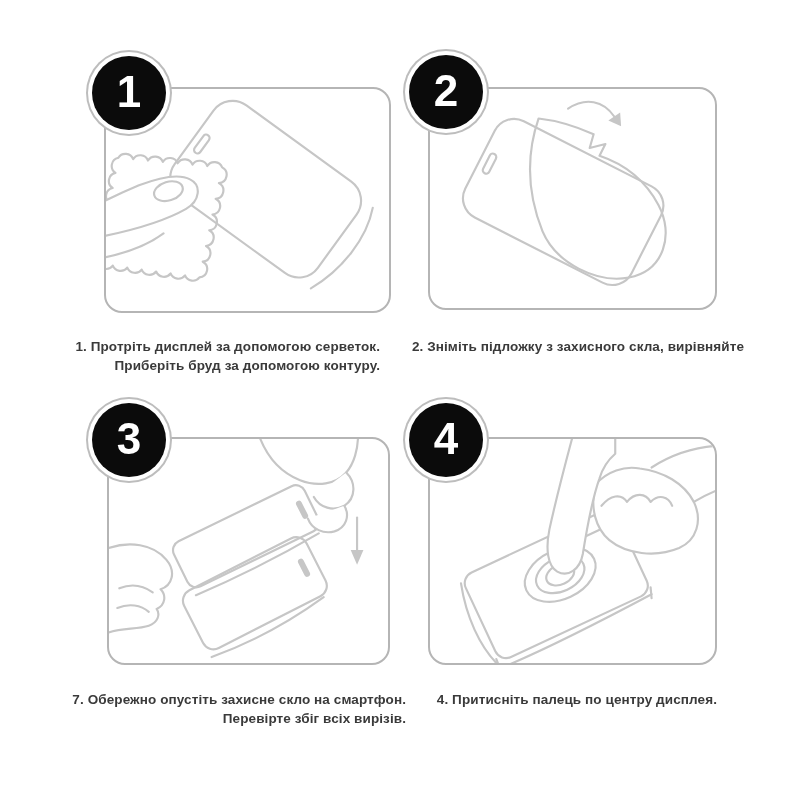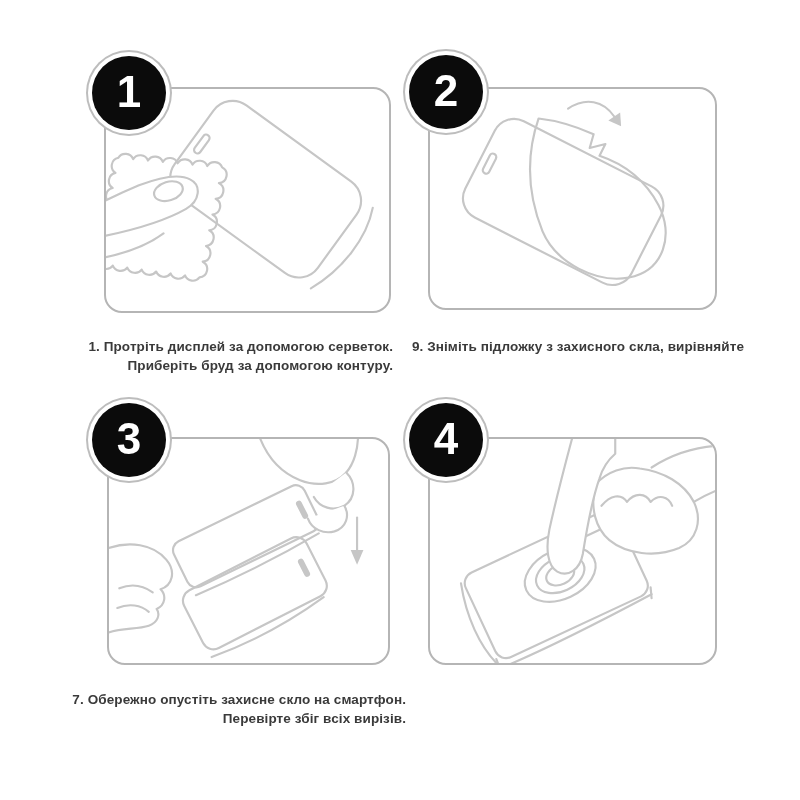--- a/index.html
+++ b/index.html
@@ -26,21 +26,21 @@
   .badge span{transform:translateY(-1px);}
   .b1{left:92px;top:56px;}
   .b2{left:409px;top:55px;}
   .b3{left:92px;top:403px;}
   .b4{left:409px;top:403px;}
   .caption{
     position:absolute;margin:0;text-align:right;
     font-size:13.5px;line-height:18.5px;font-weight:600;color:#3a3a3a;
     letter-spacing:0.1px;
   }
-  .c1{top:338px;right:407px;width:370px;}
+  .c1{top:338px;right:420px;width:370px;}
   .c2{top:338px;right:56px;width:370px;}
   .c3{top:691px;right:394px;width:370px;}
   .c4{top:691px;right:83px;width:370px;}
   .art{stroke:#c6c6c6;stroke-width:2.2;fill:none;stroke-linecap:round;stroke-linejoin:round;}
 </style>
 </head>
 <body>
 
 <div class="poster">
 
@@ -80,21 +80,21 @@
           <path d="M 110 30 C 98 65 98 105 114 145 C 128 178 170 198 202 192 C 238 185 248 148 232 118 C 218 92 196 76 172 68 L 178 56 L 162 60 L 166 46 C 148 38 128 32 110 30 Z"></path>
           <path d="M 140 20 C 158 8 176 12 187 28"></path>
           <polygon points="194,38 193,24 181,32" fill="#c6c6c6" stroke="none"></polygon>
         </g>
       </svg>
     </div>
     <div class="badge b2">
       <span>2</span>
     </div>
     <p class="caption c2">
-      <span>9. Зніміть підложку з захисного скла, вирівняйте</span><br>
+      <span>2. Зніміть підложку з захисного скла, вирівняйте</span><br>
     </p>
   </section>
 
   <section>
     <div class="panel p3">
       <svg viewBox="0 0 283 228" preserveAspectRatio="xMidYMid meet">
         <g class="art">
           <rect x="78" y="124" width="140" height="66" rx="12" transform="rotate(-27 148 157)"></rect>
           <path d="M 104 222 C 145 207 185 185 218 161"></path>
           <rect x="-10" y="-3" width="20" height="6" rx="3" fill="#c6c6c6" stroke="none" transform="translate(198 131) rotate(63)"></rect>
@@ -139,17 +139,17 @@
           <path d="M 145 -4 C 138 22 128 60 121 92 C 117 112 119 129 129 135 C 140 141 152 133 155 117 C 159 92 164 62 172 40 C 175 30 181 21 188 15 L 188 -4 Z" fill="#ffffff"></path>
           <path d="M 225 29 C 245 16 266 9 290 7"></path>
           <path d="M 268 64 C 278 58 287 54 292 52"></path>
         </g>
       </svg>
     </div>
     <div class="badge b4">
       <span>4</span>
     </div>
     <p class="caption c4">
-      <br>
+      <span>4. Притисніть палець по центру дисплея.</span><br>
     </p>
   </section>
 
 </div>
 
 </body></html>

